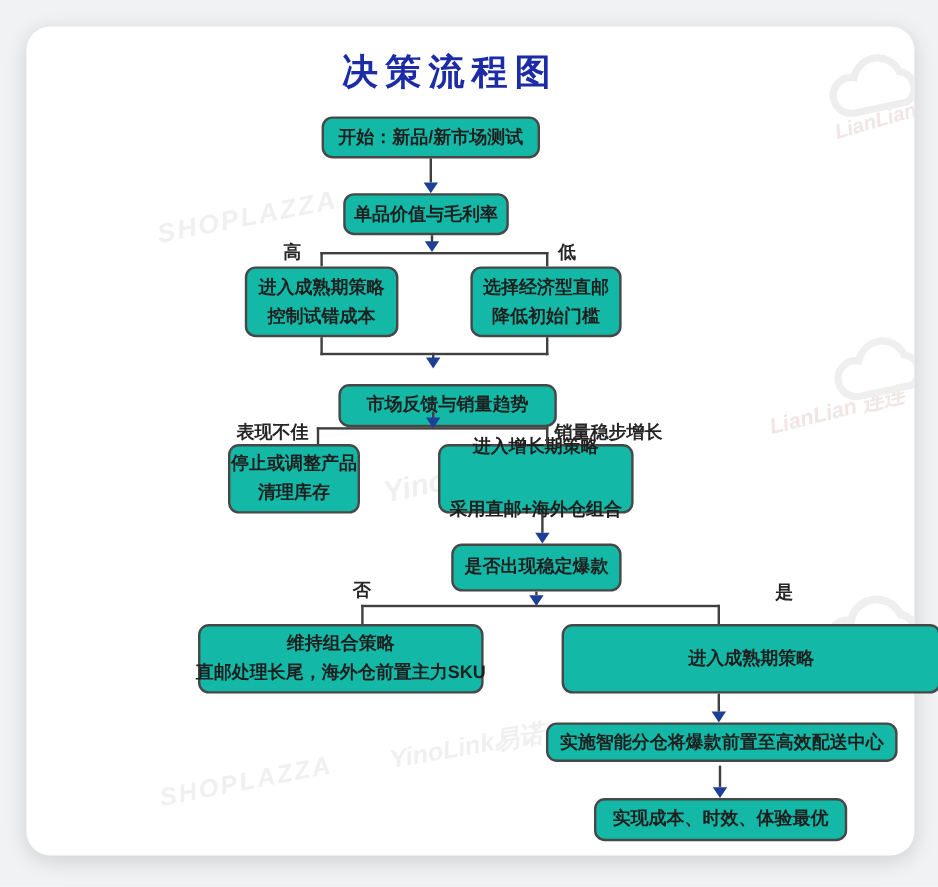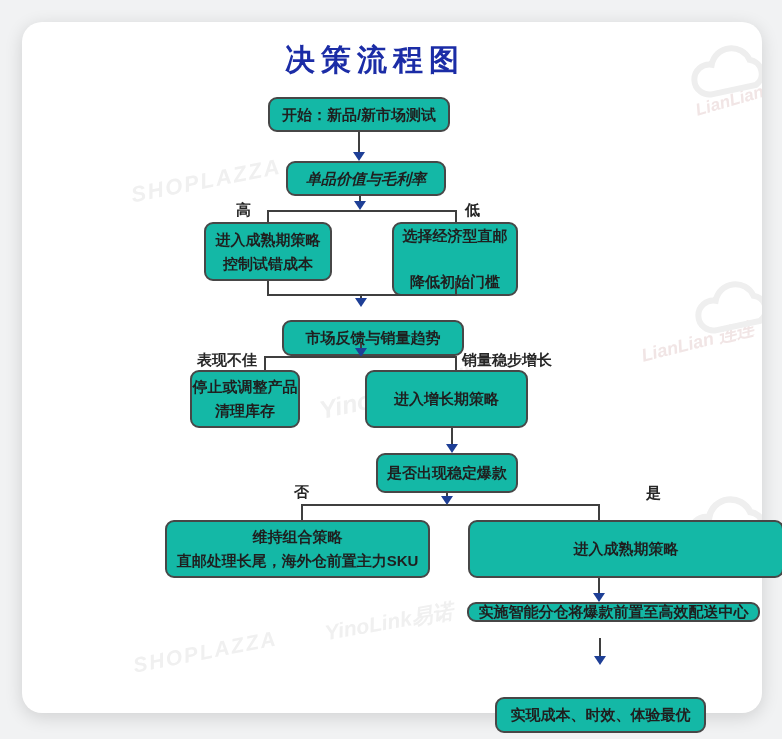--- a/index.html
+++ b/index.html
@@ -65,65 +65,66 @@
     <path d="M28 56 a15 15 0 1 1 5 -29 a20 20 0 0 1 38 3 a14 14 0 0 1 1 26 z" fill="none" stroke="#efefef" stroke-width="6"></path>
   </svg>
 </div>
 
 <div class="title">决策流程图</div>
 
 <div class="node" style="left:268px;top:97px;width:182px;height:35px;">
   <span>开始：新品/新市场测试</span>
 </div>
 
-<div class="node" style="left:286px;top:161px;width:160px;height:35px;font-style:italic;">
+<div class="node" style="left:286px;top:161px;width:138px;height:35px;">
   <span>单品价值与毛利率</span>
 </div>
 
 <div class="node" style="left:204px;top:222px;width:128px;height:59px;">
   <span>进入成熟期策略</span>
   <span>控制试错成本</span>
 </div>
 
-<div class="node" style="left:392px;top:222px;width:126px;height:74px;justify-content:space-between;">
+<div class="node" style="left:392px;top:222px;width:126px;height:59px;">
   <span>选择经济型直邮</span>
   <span>降低初始门槛</span>
 </div>
 
 <div class="node" style="left:282px;top:307px;width:182px;height:36px;margin-top:13px;">
   <span>市场反馈与销量趋势</span>
 </div>
 
 <div class="node" style="left:190px;top:370px;width:110px;height:58px;">
   <span>停止或调整产品</span>
   <span>清理库存</span>
 </div>
 
 <div class="node" style="left:365px;top:370px;width:163px;height:58px;gap:28px;">
   <span>进入增长期策略</span>
+  <span>采用直邮+海外仓组合</span>
 </div>
 
 <div class="node" style="left:376px;top:453px;width:142px;height:40px;">
   <span>是否出现稳定爆款</span>
 </div>
 
-<div class="node" style="left:165px;top:520px;width:265px;height:58px;text-align:right;">
+<div class="node" style="left:165px;top:520px;width:238px;height:58px;text-align:right;">
   <span>维持组合策略</span>
   <span>直邮处理长尾，海外仓前置主力SKU</span>
 </div>
 
 <div class="node" style="left:468px;top:520px;width:316px;height:58px;">
   <span>进入成熟期策略</span>
 </div>
 
-<div class="node" style="left:455px;top:602px;width:293px;height:20px;margin-left:12px;">
+<div class="node" style="left:455px;top:602px;width:293px;height:33px;">
   <span>实施智能分仓将爆款前置至高效配送中心</span>
 </div>
 
-<div class="node" style="left:495px;top:665px;width:211px;height:36px;margin-top:32px;">
+<div class="node" style="left:495px;top:665px;width:211px;height:36px;">
   <span>实现成本、时效、体验最优</span>
 </div>
 
 <div class="vline" style="left:358px;top:132px;height:20px;"></div>
 <div class="arrow" style="left:353px;top:152px;"></div>
 
 <div class="vline" style="left:359px;top:196px;height:6px;"></div>
 <div class="arrow" style="left:354px;top:201px;"></div>
 <div class="hline" style="left:267px;top:210px;width:190px;"></div>
 <div class="vline" style="left:267px;top:210px;height:12px;"></div>

